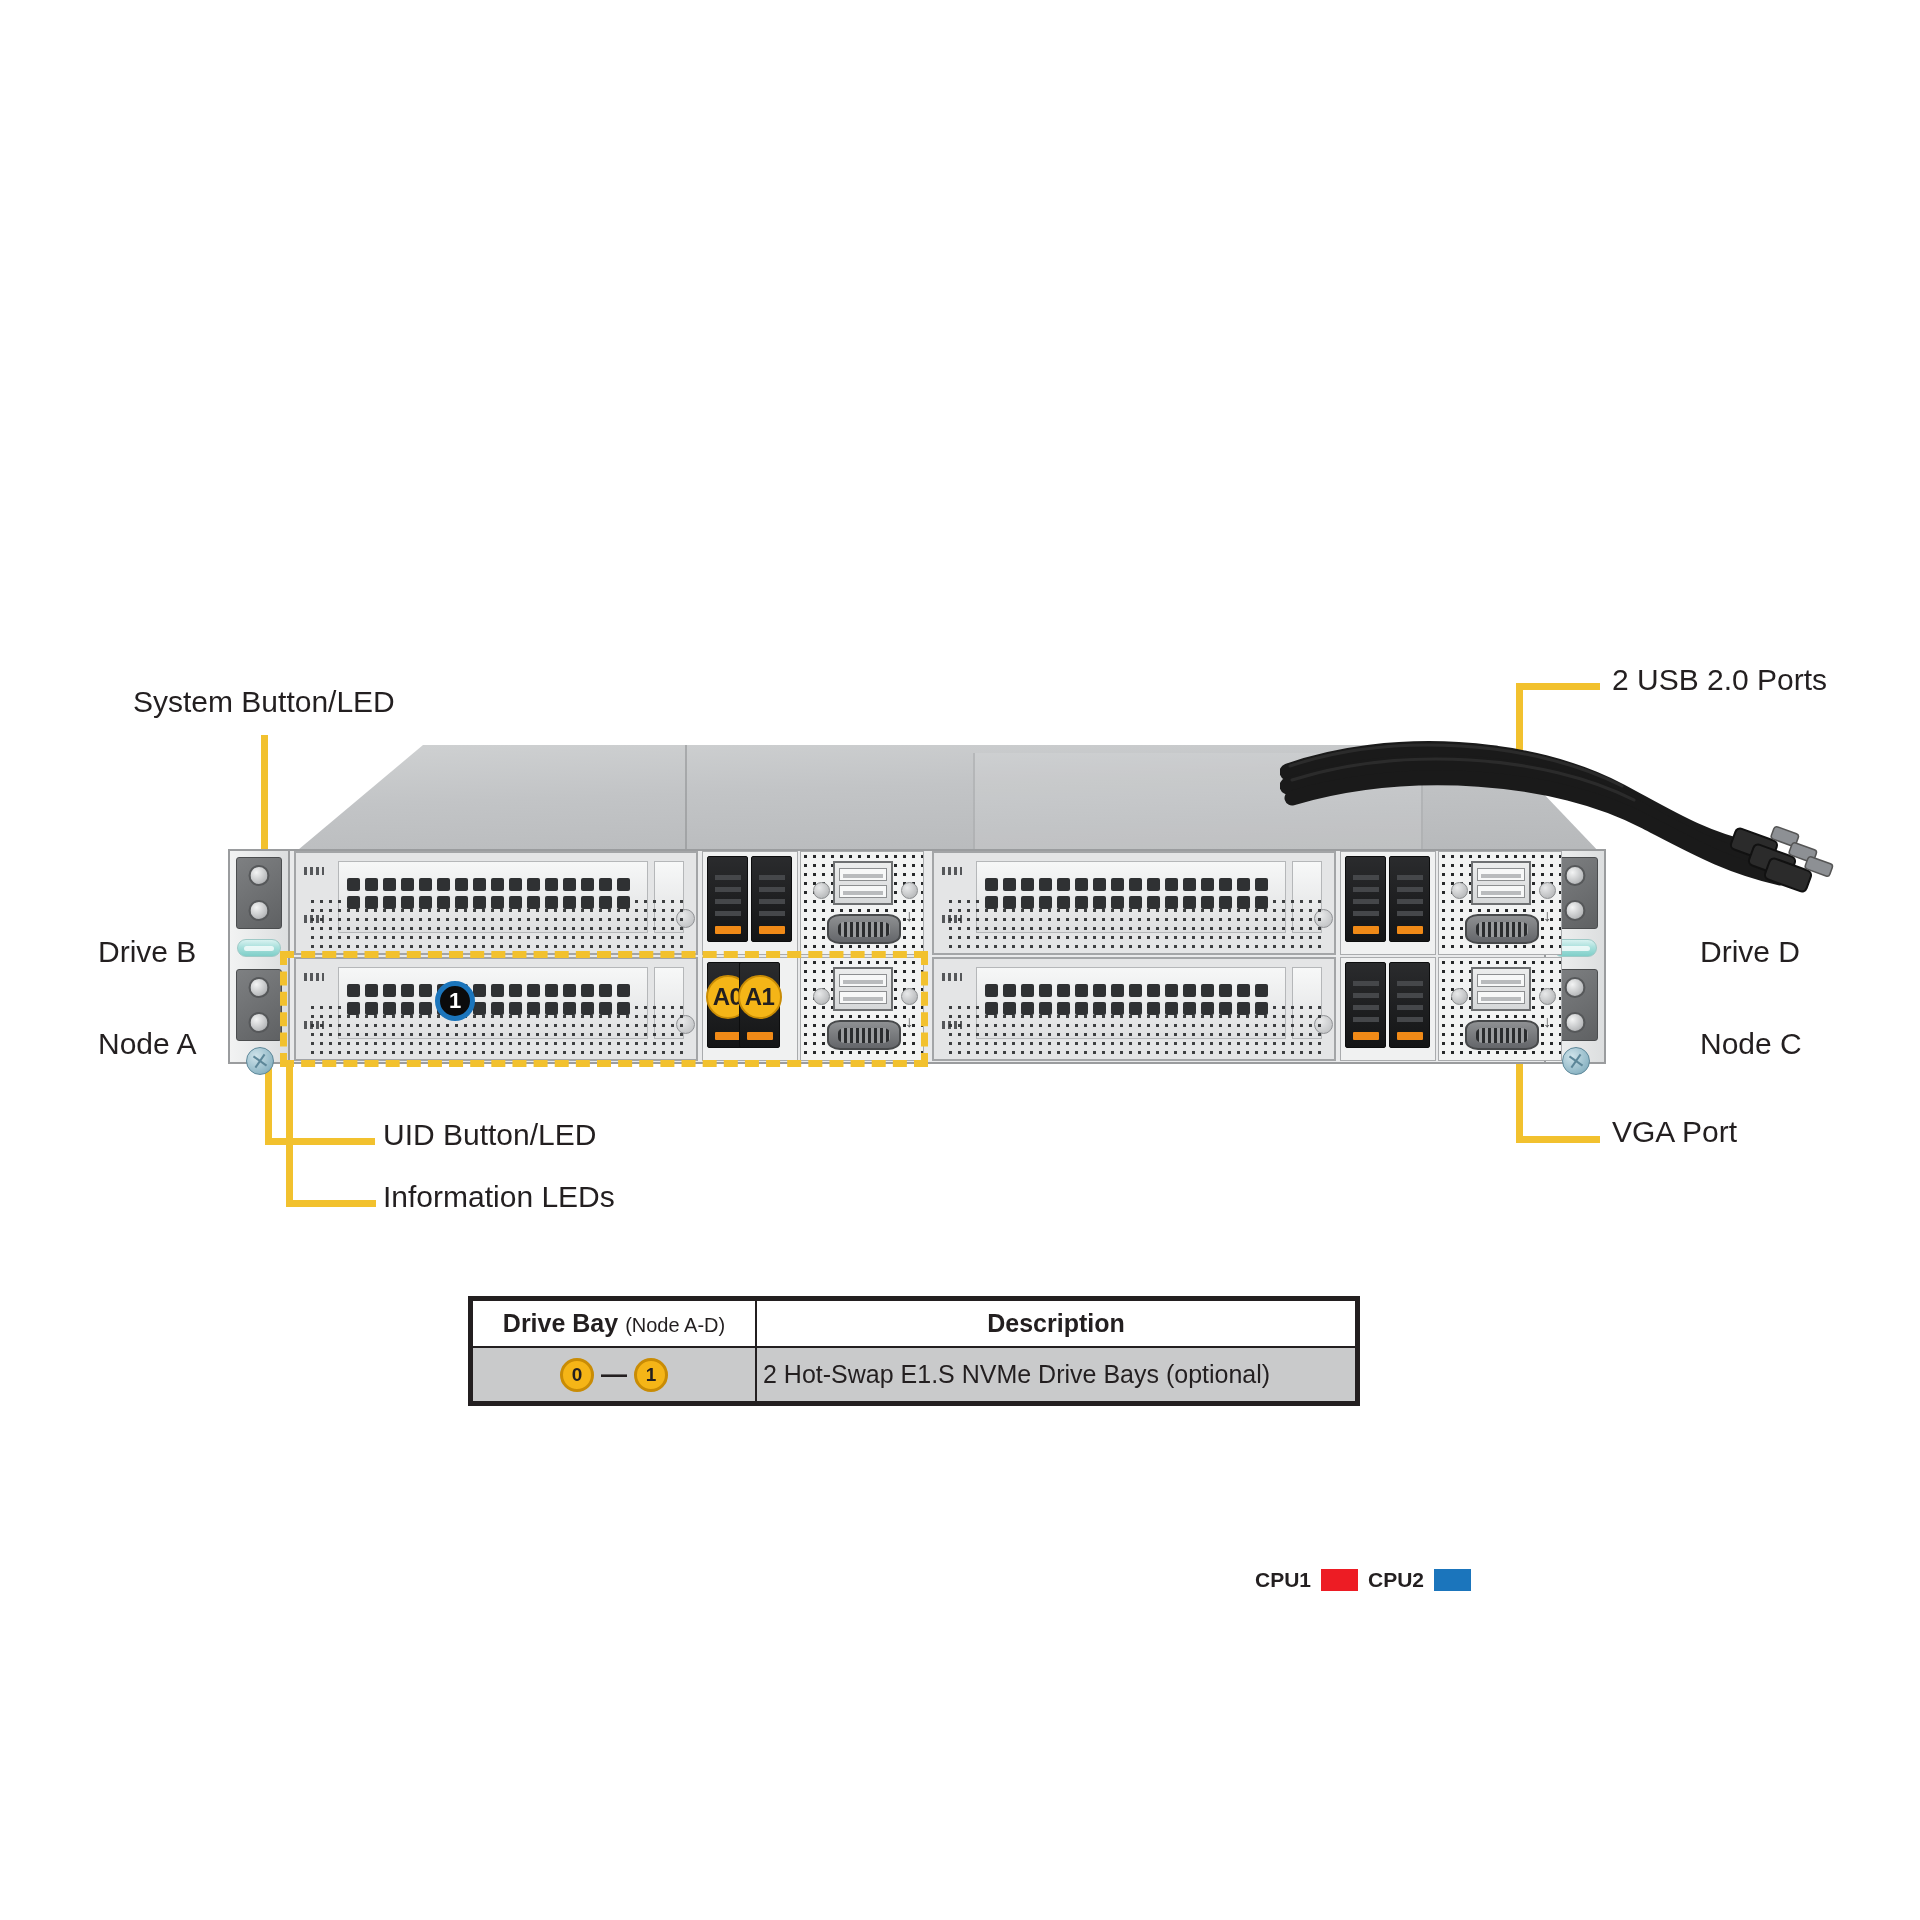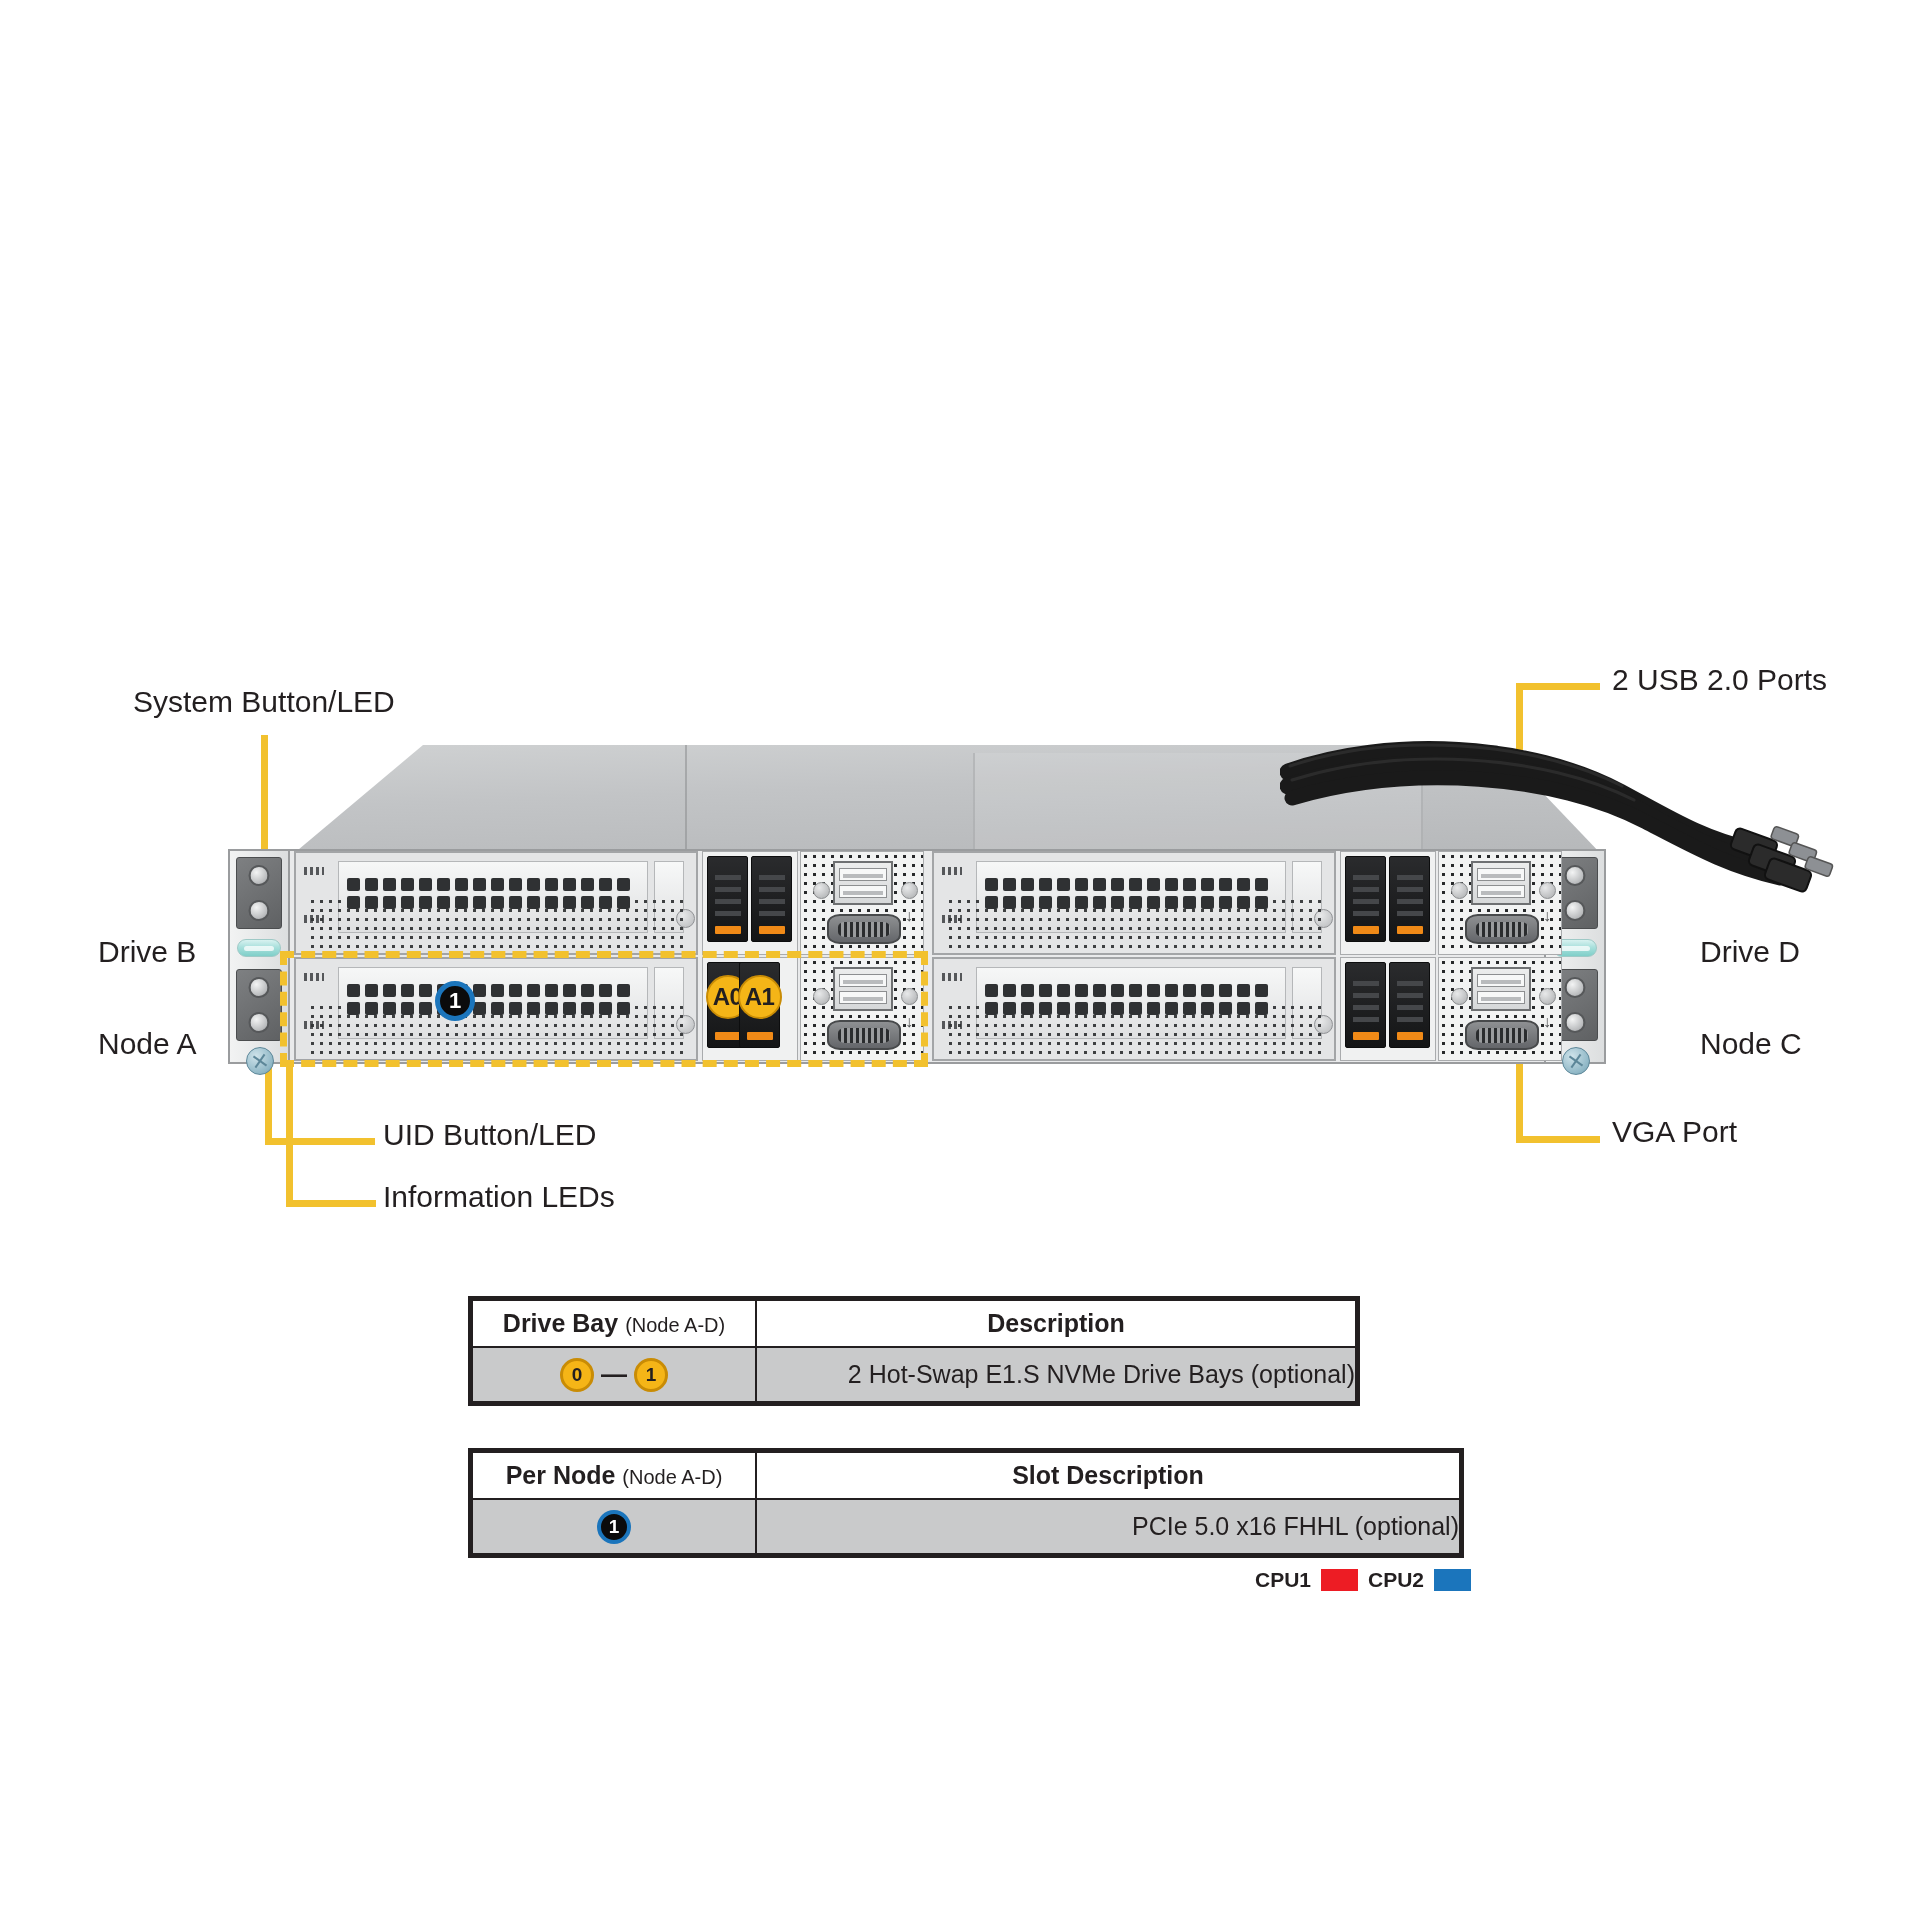--- a/index.html
+++ b/index.html
@@ -422,22 +422,22 @@
     font-weight: bold;
   }
   .spec-table th .sub {
     font-weight: normal;
     font-size: 20px;
   }
   .spec-table td {
     background: #c9cacb;
   }
   .spec-table td.desc {
-    text-align: right;
-    padding-left: 38px;
+    text-align: left;
+    padding-left: 6px;
   }
   .col-label { width: 282px; }
 
   .mini-badge-yellow {
     display: inline-flex;
     align-items: center;
     justify-content: center;
     width: 34px;
     height: 34px;
     border-radius: 50%;
@@ -919,39 +919,20 @@
           <span class="mini-badge-yellow">0</span>
           <span class="dash-sep">—</span>
           <span class="mini-badge-yellow">1</span>
         </td>
         <td class="desc">2 Hot-Swap  E1.S NVMe Drive  Bays (optional)</td>
       </tr>
     </tbody>
       </table>
   </div>
 
-  <div class="spec-table" style="left:468px; top:1448px; width:996px; height:110px;">
-    <table>
-      <tbody>
-          <tr>
-        <th class="col-label">
-          <span>Per Node</span>
-          <span class="sub">(Node A-D)</span>
-        </th>
-        <th>Slot Description</th>
-      </tr>
-      <tr>
-        <td>
-          <span class="mini-badge-blue">1</span>
-        </td>
-        <td class="desc">PCIe  5.0 x16 FHHL (optional)</td>
-      </tr>
-    </tbody>
-      </table>
-  </div>
 
   <div id="cpu-legend">
     <span>CPU1</span>
     <span class="cpu-swatch" style="background:#ed1c24;"></span>
     <span>CPU2</span>
     <span class="cpu-swatch" style="background:#1b75bc;"></span>
   </div>
 
 </div>
 

